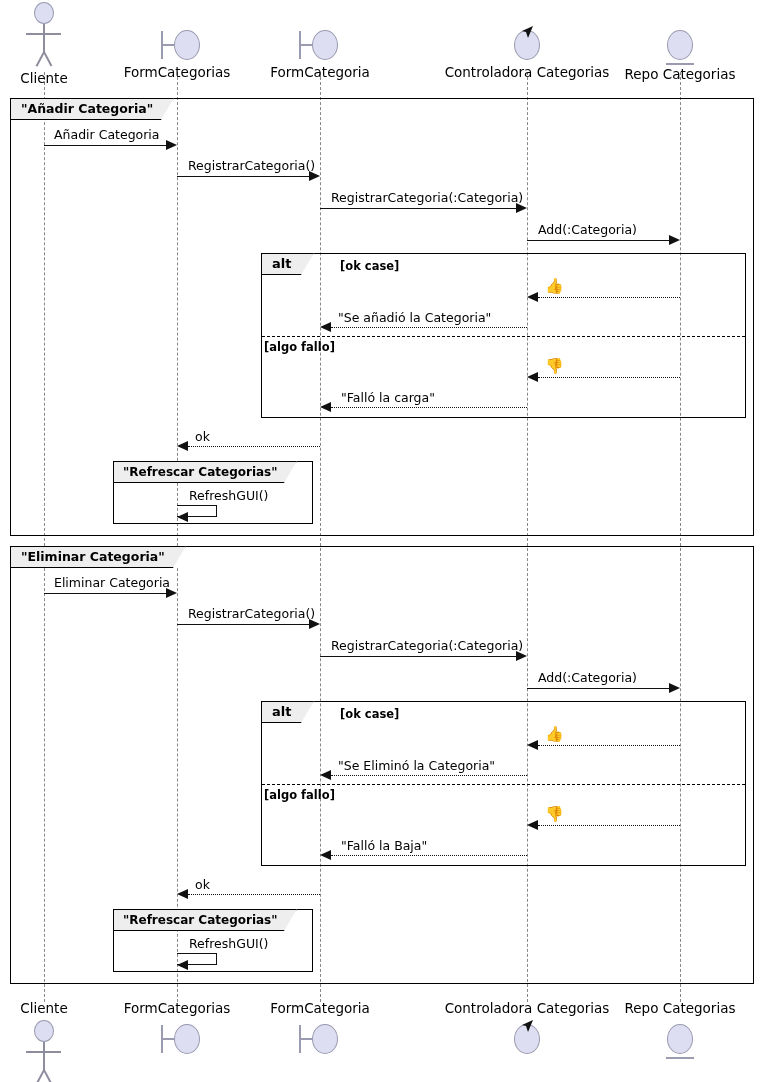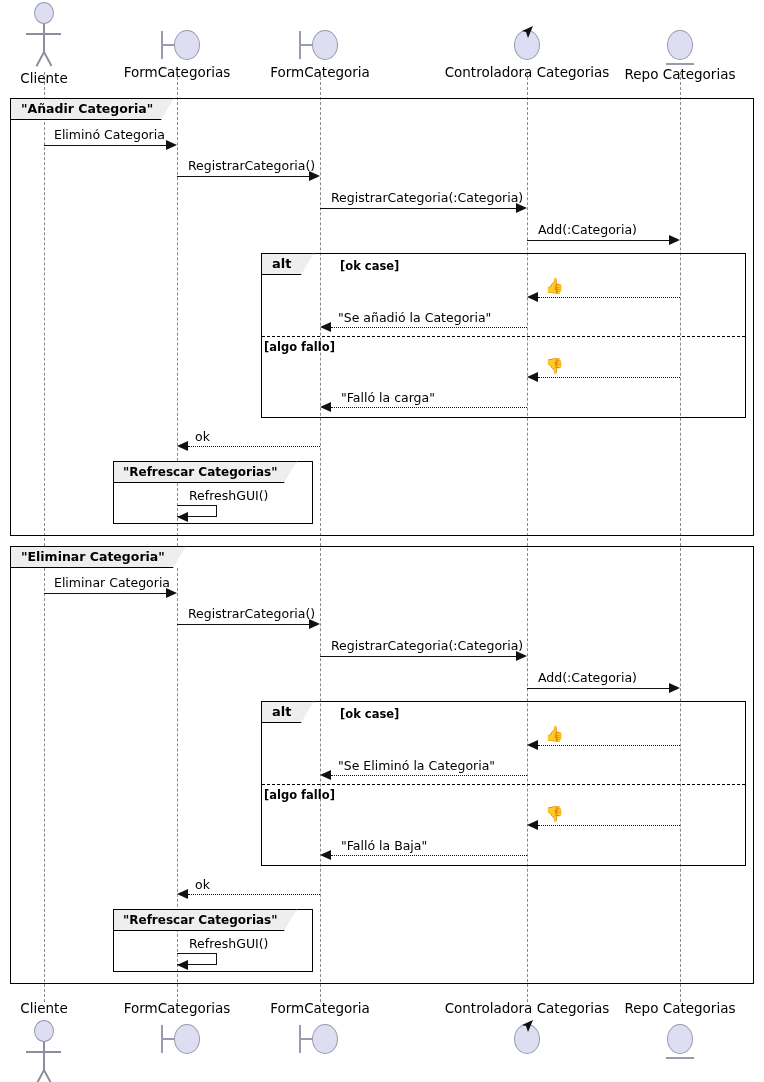--- a/index.html
+++ b/index.html
@@ -231,21 +231,21 @@
     <div class="icon-wrap" style="height:38px;">
       <div class="uml-circle" style="left:58px; top:4px;"></div>
       <div class="ent-underline" style="left:57px; top:37px;"></div>
     </div>
     <div class="p-label" style="margin-top:2px;">Repo Categorias</div>
   </div>
 
   <div class="frame" style="left:10px; top:98px; width:744px; height:438px;"></div>
   <div class="frame-tab" style="left:11px; top:99px;">"Añadir Categoria"</div>
 
-  <div class="msg-label" style="left:54px; top:128px;">Eliminó Categoria</div>
+  <div class="msg-label" style="left:54px; top:128px;">Añadir Categoria</div>
   <div class="msg-line solid" style="left:44px; top:145px; width:122px;"></div>
   <div class="arrow-head arrow-right" style="left:166px; top:140px;"></div>
 
   <div class="msg-label" style="left:188px; top:159px;">RegistrarCategoria()</div>
   <div class="msg-line solid" style="left:177px; top:176px; width:132px;"></div>
   <div class="arrow-head arrow-right" style="left:309px; top:171px;"></div>
 
   <div class="msg-label" style="left:331px; top:191px;">RegistrarCategoria(:Categoria)</div>
   <div class="msg-line solid" style="left:320px; top:208px; width:196px;"></div>
   <div class="arrow-head arrow-right" style="left:516px; top:203px;"></div>

